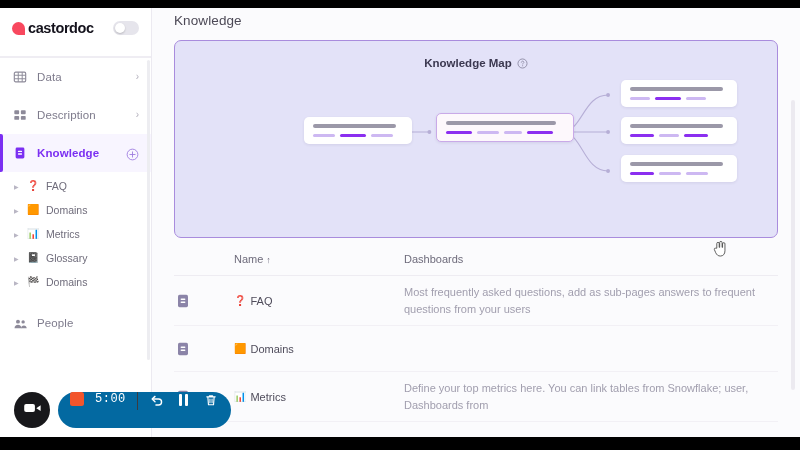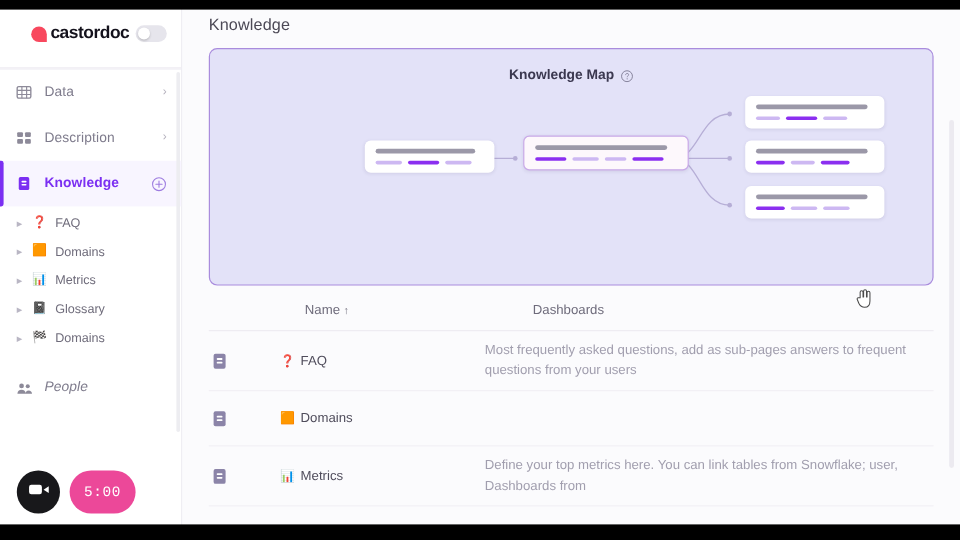--- a/index.html
+++ b/index.html
@@ -14,21 +14,21 @@
   
   .sidebar {
     width: 152px; height: 450px;
     background: #ffffff;
     border-right: 1px solid #eceaf1;
     display: flex; flex-direction: column;
     position: relative; flex: 0 0 152px;
   }
   .brand-row {
     height: 56px; display: flex; align-items: center;
-    padding: 0 12px; gap: 0; margin-left: 14px;
+    padding: 0 12px; gap: 0;
   }
   .logo-wrap { display: flex; align-items: center; gap: 3px; }
   .logo-dot {
     width: 13px; height: 13px; border-radius: 50% 50% 0 50%;
     background: #f8485e; transform: rotate(0deg); display: block;
   }
   .logo-text {
     font-size: 14.5px; font-weight: 800; color: #14121c;
     letter-spacing: -0.4px;
   }
@@ -61,21 +61,21 @@
 
   .subnav { padding-top: 2px; }
   .sub-item {
     display: flex; align-items: center; gap: 6px;
     padding: 0 12px 0 14px; height: 24px; cursor: pointer;
   }
   .sub-item .tri { font-size: 6px; color: #b9b6c4; width: 7px; flex: 0 0 7px; }
   .sub-item .emo { font-size: 10px; width: 13px; flex: 0 0 13px; text-align: center; line-height: 1; }
   .sub-item .lbl { font-size: 10.5px; color: #6f6c7b; }
 
-  .people-row { margin-top: 10px; font-style: italic; }
+  .people-row { margin-top: 10px; }
   .sb-scroll {
     position: absolute; right: 1px; top: 60px; width: 3px; height: 300px;
     background: #ededf1; border-radius: 2px;
   }
 
   
   .main { flex: 1; height: 450px; display: flex; flex-direction: column; position: relative; background: #fbfbfd; min-width: 0; }
 
   .topbar {
     height: 56px; background: #fff; border-bottom: 1px solid #eceaf1;
@@ -132,21 +132,21 @@
     background: linear-gradient(100deg, #8b3bea 0%, #5b3ce0 100%);
     color: #fff; border: none; border-radius: 6px;
     padding: 8px 16px; font-size: 11.5px; font-weight: 700;
     font-family: inherit; cursor: pointer; letter-spacing: .2px;
     box-shadow: 0 2px 5px rgba(80,40,200,.25);
   }
   .expand-ico { width: 12px; height: 12px; }
 
   
   .tbl { width: 100%; margin-top: 4px; }
-  .tbl-head { display: flex; height: 34px; align-items: center; border-bottom: 1px solid #eeecf2; gap: 20px; }
+  .tbl-head { display: flex; height: 34px; align-items: center; border-bottom: 1px solid #eeecf2; }
   .th { font-size: 11px; color: #6e6b7b; }
   .col-ico { width: 60px; flex: 0 0 60px; }
   .col-name { width: 170px; flex: 0 0 170px; }
   .col-desc { flex: 1; min-width: 0; }
   .sort-arrow { font-size: 9px; color: #6e6b7b; margin-left: 3px; }
   .tbl-row { display: flex; align-items: center; min-height: 46px; border-bottom: 1px solid #f2f0f5; padding: 8px 0; }
   .row-ico { width: 18px; height: 18px; display: flex; align-items: center; justify-content: center; }
   .row-name { font-size: 11px; color: #4f4c5b; display: flex; align-items: center; gap: 4px; }
   .row-name .emo { font-size: 10px; }
   .row-desc { font-size: 11px; color: #a19eae; line-height: 1.5; padding-right: 18px; }
@@ -159,22 +159,22 @@
   
   .cursor { position: absolute; left: 560px; top: 240px; width: 16px; height: 18px; pointer-events: none; z-index: 40; }
 
   
   .recorder { position: absolute; left: 14px; bottom: 22px; display: flex; align-items: center; gap: 8px; z-index: 50; }
   .rec-cam {
     width: 36px; height: 36px; border-radius: 50%; background: #18181b;
     display: flex; align-items: center; justify-content: center; cursor: pointer;
   }
   .rec-pill {
-    height: 36px; border-radius: 18px; background: #ec4899;
-    display: flex; align-items: center; padding: 0 12px; gap: 11px; cursor: default; flex-direction: column;
+    height: 36px; border-radius: 18px; background: #0369a1;
+    display: flex; align-items: flex-start; padding: 0 12px; gap: 11px; cursor: default;
   }
   .stop-sq { width: 14px; height: 14px; border-radius: 2.5px; background: #f2552c; cursor: pointer; }
   .rec-time { color: #fff; font-size: 12px; font-family: "Liberation Mono", monospace; letter-spacing: .5px; }
   .rec-sep { width: 1px; height: 18px; background: #3b3b40; }
   .rec-btn { width: 16px; height: 16px; display: flex; align-items: center; justify-content: center; cursor: pointer; }
   .pausebar { width: 3px; height: 12px; background: #fff; border-radius: 1px; }
   .pausewrap { display: flex; gap: 3px; }
   .blackbar { position: absolute; left: 0; bottom: 0; width: 800px; height: 13px; background: #000; z-index: 60; }
   .topblack { position: absolute; left: 0; top: 0; width: 800px; height: 8px; background: #000; z-index: 60; }
 </style>

